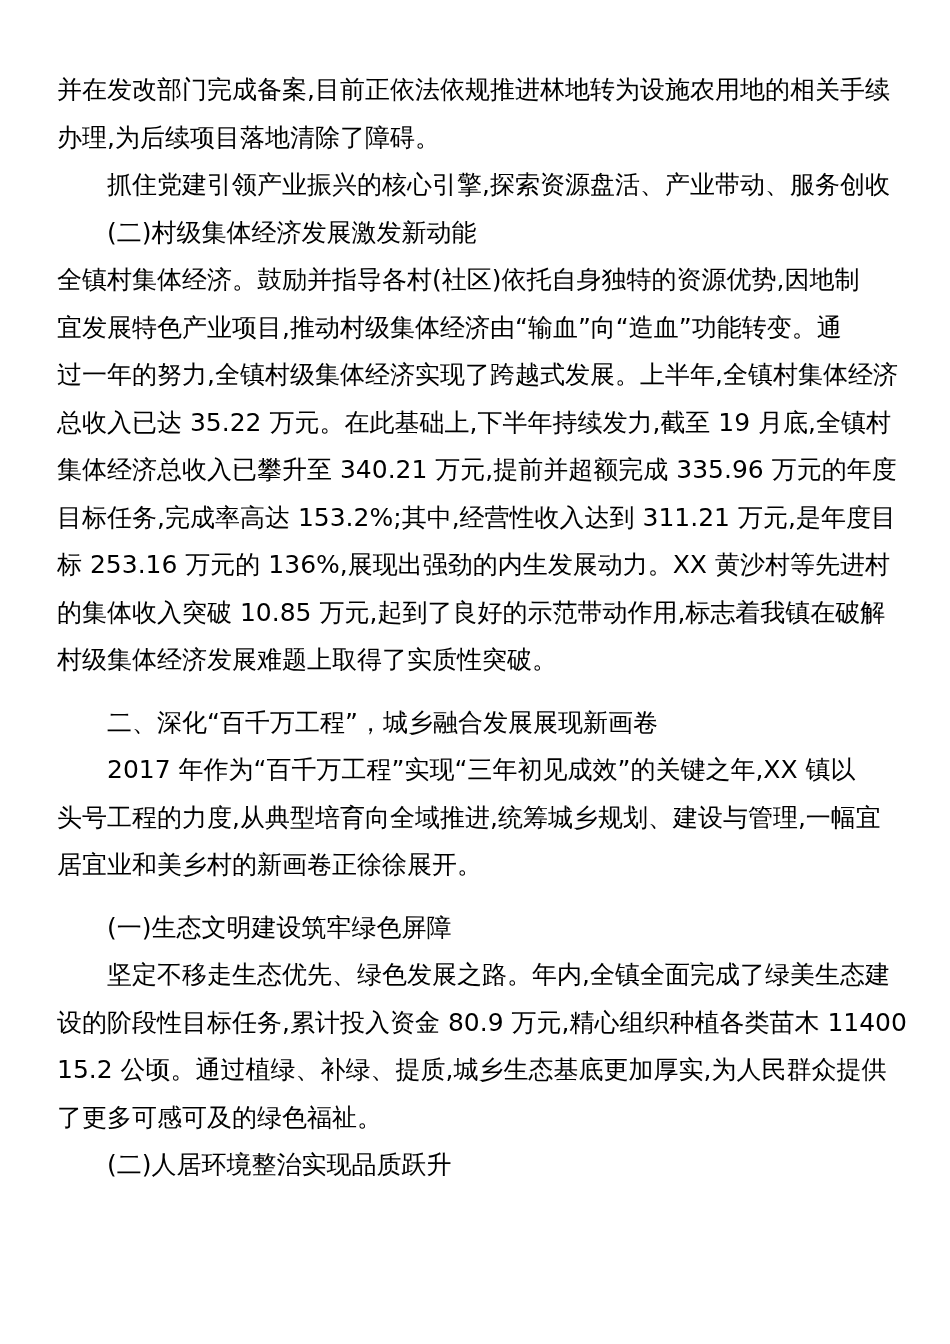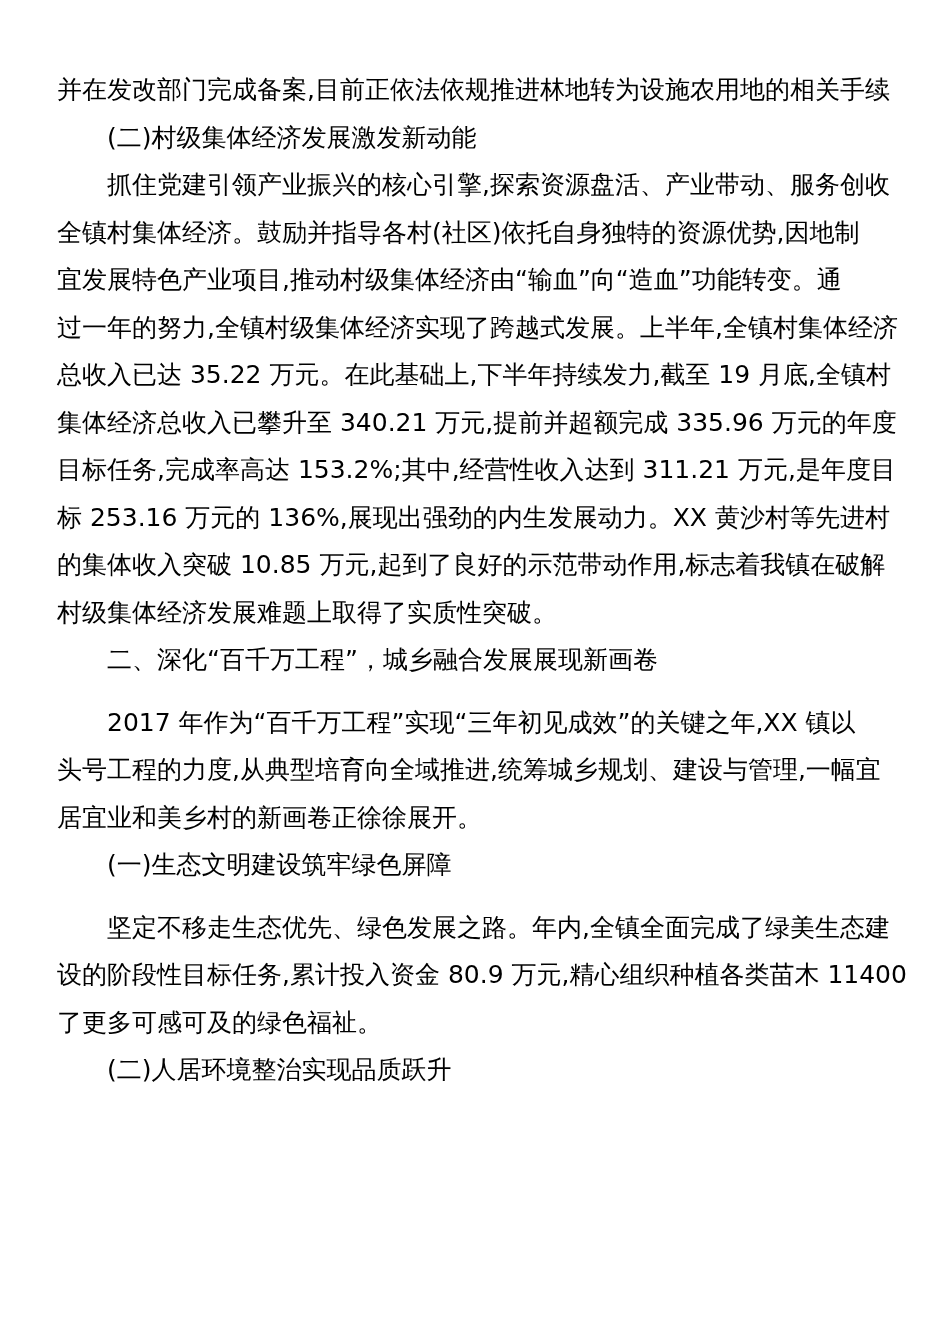--- a/index.html
+++ b/index.html
@@ -39,34 +39,36 @@
   #doc .line:nth-child(24) {
     margin-top: 15px;
   }
 </style>
 </head>
 <body>
 
 <div class="page">
   <div id="doc">
       <div class="line">并在发改部门完成备案,目前正依法依规推进林地转为设施农用地的相关手续</div>
+      <div class="line">办理,为后续项目落地清除了障碍。</div>
+      <div class="line indent">抓住党建引领产业振兴的核心引擎,探索资源盘活、产业带动、服务创收</div>
       <div class="line indent">(二)村级集体经济发展激发新动能</div>
-      <div class="line indent">抓住党建引领产业振兴的核心引擎,探索资源盘活、产业带动、服务创收</div>
       <div class="line">全镇村集体经济。鼓励并指导各村(社区)依托自身独特的资源优势,因地制</div>
       <div class="line">宜发展特色产业项目,推动村级集体经济由“输血”向“造血”功能转变。通</div>
       <div class="line">过一年的努力,全镇村级集体经济实现了跨越式发展。上半年,全镇村集体经济</div>
       <div class="line">总收入已达 35.22 万元。在此基础上,下半年持续发力,截至 19 月底,全镇村</div>
       <div class="line">集体经济总收入已攀升至 340.21 万元,提前并超额完成 335.96 万元的年度</div>
       <div class="line">目标任务,完成率高达 153.2%;其中,经营性收入达到 311.21 万元,是年度目</div>
       <div class="line">标 253.16 万元的 136%,展现出强劲的内生发展动力。XX 黄沙村等先进村</div>
       <div class="line">的集体收入突破 10.85 万元,起到了良好的示范带动作用,标志着我镇在破解</div>
       <div class="line">村级集体经济发展难题上取得了实质性突破。</div>
       <div class="line indent">二、深化“百千万工程”，城乡融合发展展现新画卷</div>
       <div class="line indent">2017 年作为“百千万工程”实现“三年初见成效”的关键之年,XX 镇以</div>
       <div class="line">头号工程的力度,从典型培育向全域推进,统筹城乡规划、建设与管理,一幅宜</div>
       <div class="line">居宜业和美乡村的新画卷正徐徐展开。</div>
       <div class="line indent">(一)生态文明建设筑牢绿色屏障</div>
       <div class="line indent">坚定不移走生态优先、绿色发展之路。年内,全镇全面完成了绿美生态建</div>
       <div class="line">设的阶段性目标任务,累计投入资金 80.9 万元,精心组织种植各类苗木 11400</div>
+      <div class="line">15.2 公顷。通过植绿、补绿、提质,城乡生态基底更加厚实,为人民群众提供</div>
       <div class="line">了更多可感可及的绿色福祉。</div>
       <div class="line indent">(二)人居环境整治实现品质跃升</div>
     </div>
 </div>
 
 </body></html>

